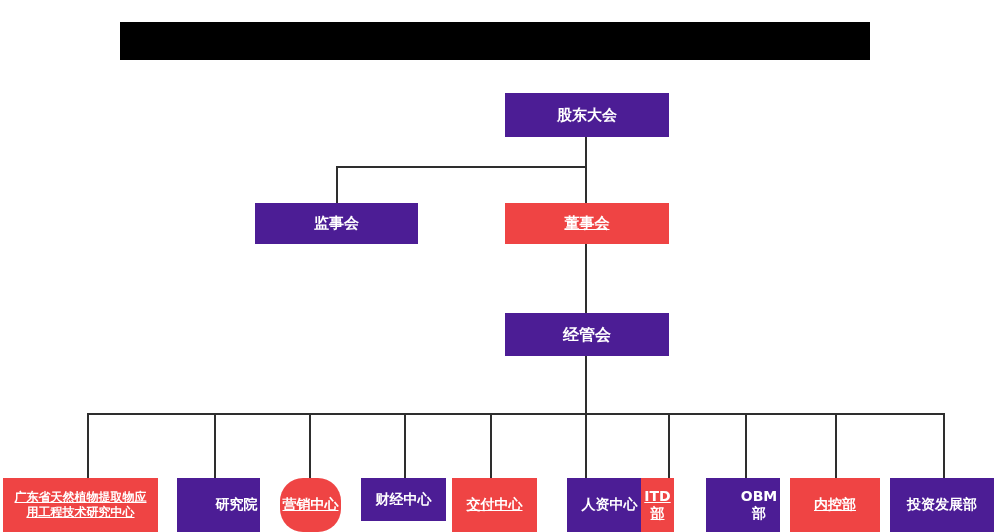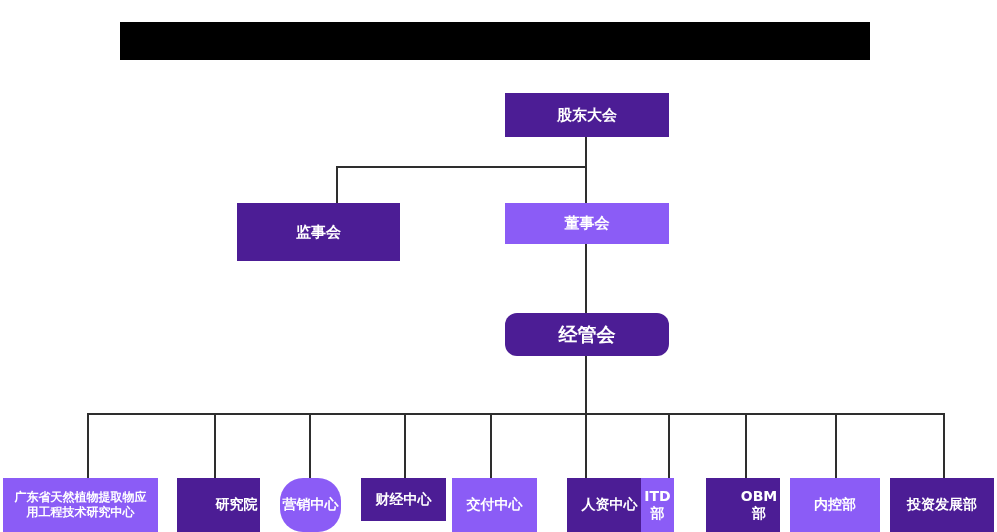--- a/index.html
+++ b/index.html
@@ -20,25 +20,25 @@
     position:absolute;
     display:flex;align-items:center;justify-content:center;
     text-align:center;
     color:#ffffff;
     font-weight:bold;
     line-height:1.25;
     box-sizing:border-box;
     z-index:3;
   }
   .node.dark{background:#4c1d95;}
-  .node.light{background:#8b5cf6;}
+  .node.light{background:#ef4444;text-decoration:underline;}
 
   .lvl1{font-size:15px;}
   .lvl2{font-size:15px;}
-  .lvl3{font-size:19px;border-radius:12px;}
+  .lvl3{font-size:16px;}
   .leaf{font-size:14px;}
   .leaf.small{font-size:12px;font-weight:bold;padding:11px 4px;}
 
   .conn{position:absolute;background:#2e2e2e;z-index:1;}
   .vline{width:2px;}
   .hline{height:2px;}
 </style>
 </head>
 <body>
 
@@ -46,21 +46,21 @@
 
   <div class="redact-bar"></div>
 
   <div class="node dark lvl1" style="left:505px;top:93px;width:164px;height:44px;">股东大会</div>
 
   <div class="conn vline" style="left:585px;top:137px;width:2px;height:30px;"></div>
   <div class="conn hline" style="left:336px;top:166px;width:251px;height:2px;"></div>
   <div class="conn vline" style="left:336px;top:166px;width:2px;height:37px;"></div>
   <div class="conn vline" style="left:585px;top:166px;width:2px;height:37px;"></div>
 
-  <div class="node dark lvl2" style="left:237px;top:203px;width:163px;height:58px;">监事会</div>
+  <div class="node dark lvl2" style="left:255px;top:203px;width:163px;height:41px;">监事会</div>
 
   <div class="node light lvl2" style="left:505px;top:203px;width:164px;height:41px;">董事会</div>
 
   <div class="conn vline" style="left:585px;top:244px;width:2px;height:69px;"></div>
 
   <div class="node dark lvl3" style="left:505px;top:313px;width:164px;height:43px;">经管会</div>
 
   <div class="conn vline" style="left:585px;top:356px;width:2px;height:58px;"></div>
   <div class="conn hline" style="left:87px;top:413px;width:858px;height:2px;"></div>
 

